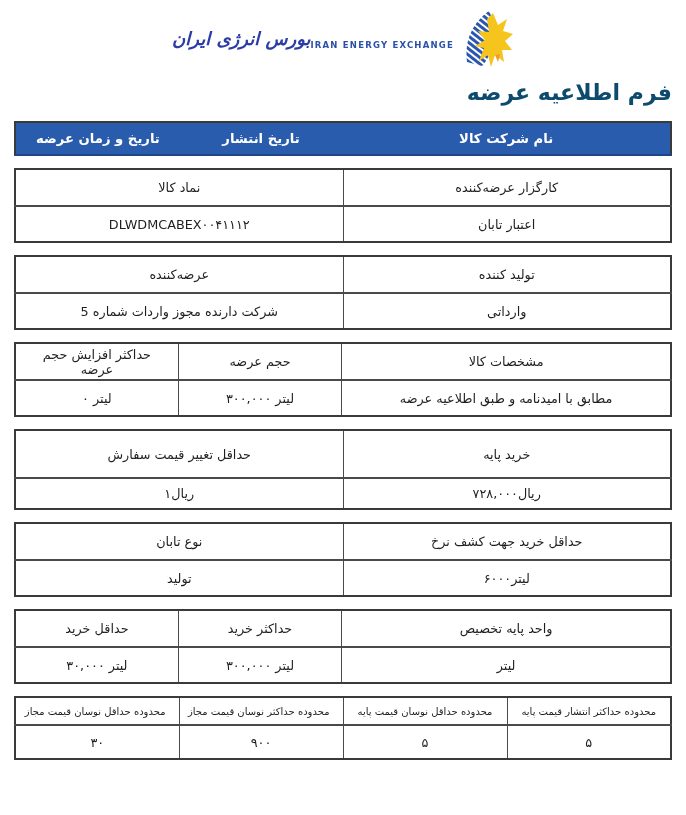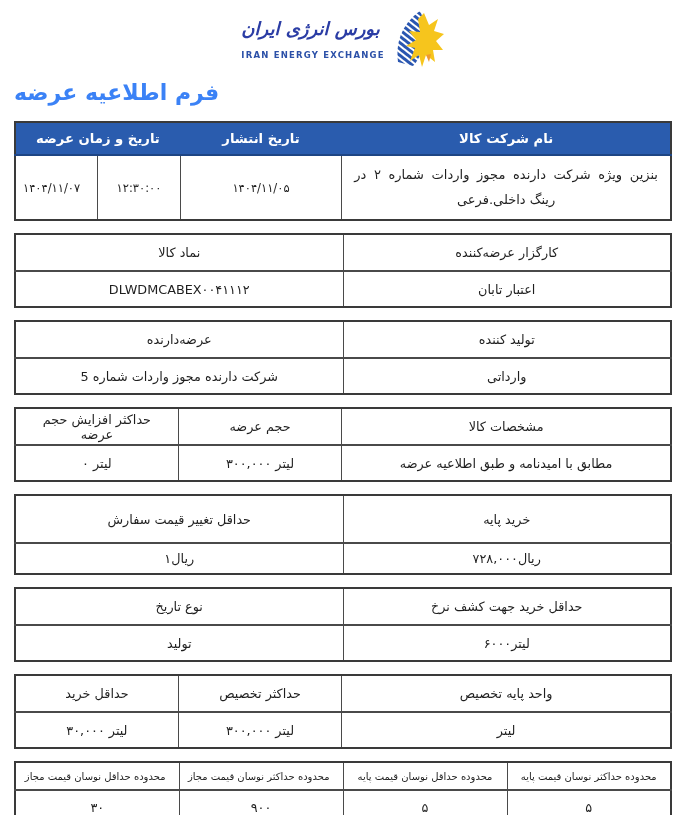--- a/index.html
+++ b/index.html
@@ -4,26 +4,26 @@
 <style>
   html,body{margin:0;padding:0;background:#ffffff;}
   body{
     width:686px;height:815px;overflow:hidden;
     font-family:"DejaVu Sans",sans-serif;
     color:#1f1f1f;
   }
   .sheet{padding:8px 14px 0 14px;}
   
   .logo-row{display:flex;flex-direction:row;justify-content:center;align-items:center;gap:8px;direction:ltr;margin-top:2px;}
-  .logo-text{display:flex;flex-direction:column;align-items:flex-start;}
+  .logo-text{display:flex;flex-direction:row;align-items:center;}
   .logo-fa{font-size:18px;font-weight:bold;font-style:italic;color:#2b3da5;letter-spacing:1px;line-height:1.2;}
   .logo-en{font-size:8.5px;font-weight:bold;color:#2b50a8;letter-spacing:1.2px;margin-top:11px;}
   .logo-icon{width:52px;height:58px;}
   
-  .page-title{text-align:left;font-size:22px;font-weight:bold;color:#3b82f6;margin:12px 0 16px 0;direction:rtl;}
+  .page-title{text-align:right;font-size:22px;font-weight:bold;color:#0c4a6e;margin:12px 0 16px 0;direction:rtl;}
   
   table{width:100%;border-collapse:collapse;table-layout:fixed;direction:rtl;margin-bottom:12px;border:2px solid #3a3a3a;}
   th,td{border:1px solid #4a4a4a;text-align:center;vertical-align:middle;font-size:12.8px;font-weight:normal;padding:2px 17px;overflow:hidden;}
   tr.hdr th{border-bottom-width:2px;}
   tr.blue th{background:#2a5cae;color:#ffffff;font-weight:bold;font-size:13.2px;height:27px;border-color:#2a5cae;border-bottom:2px solid #1e4584;}
   .t1 td{height:55px;}
   .t1 td.small-num{font-size:11.5px;}
   .t1 .name-cell{text-align:justify;text-align-last:center;padding:4px 12px;line-height:1.9;font-size:13px;}
   .t2 th,.t3 th,.t4 th,.t6 th,.t7 th{height:31px;}
   .t2 td,.t3 td,.t4 td,.t6 td,.t7 td{height:30px;}
@@ -63,26 +63,20 @@
         <col style="width:24.6%">
         <col style="width:12.6%">
         <col style="width:12.6%">
       </colgroup>
     <tbody>
         <tr class="hdr blue">
       <th>نام شرکت کالا</th>
       <th>تاریخ انتشار</th>
       <th colspan="2">تاریخ و زمان عرضه</th>
     </tr>
-    <tr>
-      <td class="name-cell">بنزین ویژه شرکت دارنده مجوز واردات شماره ۲ در رینگ داخلی.فرعی</td>
-      <td class="small-num">۱۴۰۴/۱۱/۰۵</td>
-      <td class="small-num">۱۲:۳۰:۰۰</td>
-      <td class="small-num">۱۴۰۴/۱۱/۰۷</td>
-    </tr>
   </tbody>
     </table>
 
   <table class="t2">
     <colgroup>
         <col style="width:50%">
         <col style="width:50%">
       </colgroup>
     <tbody>
         <tr class="hdr">
@@ -97,21 +91,21 @@
     </table>
 
   <table class="t3">
     <colgroup>
         <col style="width:50%">
         <col style="width:50%">
       </colgroup>
     <tbody>
         <tr class="hdr">
       <th>تولید کننده</th>
-      <th>عرضه‌دارنده</th>
+      <th>عرضه‌کننده</th>
     </tr>
     <tr>
       <td>وارداتی</td>
       <td>شرکت دارنده مجوز واردات شماره 5</td>
     </tr>
   </tbody>
     </table>
 
   <table class="t4">
     <colgroup>
@@ -151,59 +145,59 @@
     </table>
 
   <table class="t6">
     <colgroup>
         <col style="width:50%">
         <col style="width:50%">
       </colgroup>
     <tbody>
         <tr class="hdr">
       <th>حداقل خرید جهت کشف نرخ</th>
-      <th>نوع تاریخ</th>
+      <th>نوع تابان</th>
     </tr>
     <tr>
       <td>لیتر۶۰۰۰</td>
       <td>تولید</td>
     </tr>
   </tbody>
     </table>
 
   <table class="t7">
     <colgroup>
         <col style="width:50.2%">
         <col style="width:24.9%">
         <col style="width:24.9%">
       </colgroup>
     <tbody>
         <tr class="hdr">
       <th>واحد پایه تخصیص</th>
-      <th>حداکثر تخصیص</th>
+      <th>حداکثر خرید</th>
       <th>حداقل خرید</th>
     </tr>
     <tr>
       <td>لیتر</td>
       <td>لیتر ۳۰۰,۰۰۰</td>
       <td>لیتر ۳۰,۰۰۰</td>
     </tr>
   </tbody>
     </table>
 
   <table class="t8">
     <colgroup>
         <col style="width:25%">
         <col style="width:25%">
         <col style="width:25%">
         <col style="width:25%">
       </colgroup>
     <tbody>
         <tr class="hdr">
-      <th>محدوده حداکثر نوسان قیمت پایه</th>
+      <th>محدوده حداکثر انتشار قیمت پایه</th>
       <th>محدوده حداقل نوسان قیمت پایه</th>
       <th>محدوده حداکثر نوسان قیمت مجاز</th>
       <th>محدوده حداقل نوسان قیمت مجاز</th>
     </tr>
     <tr>
       <td>۵</td>
       <td>۵</td>
       <td>۹۰۰</td>
       <td>۳۰</td>
     </tr>

